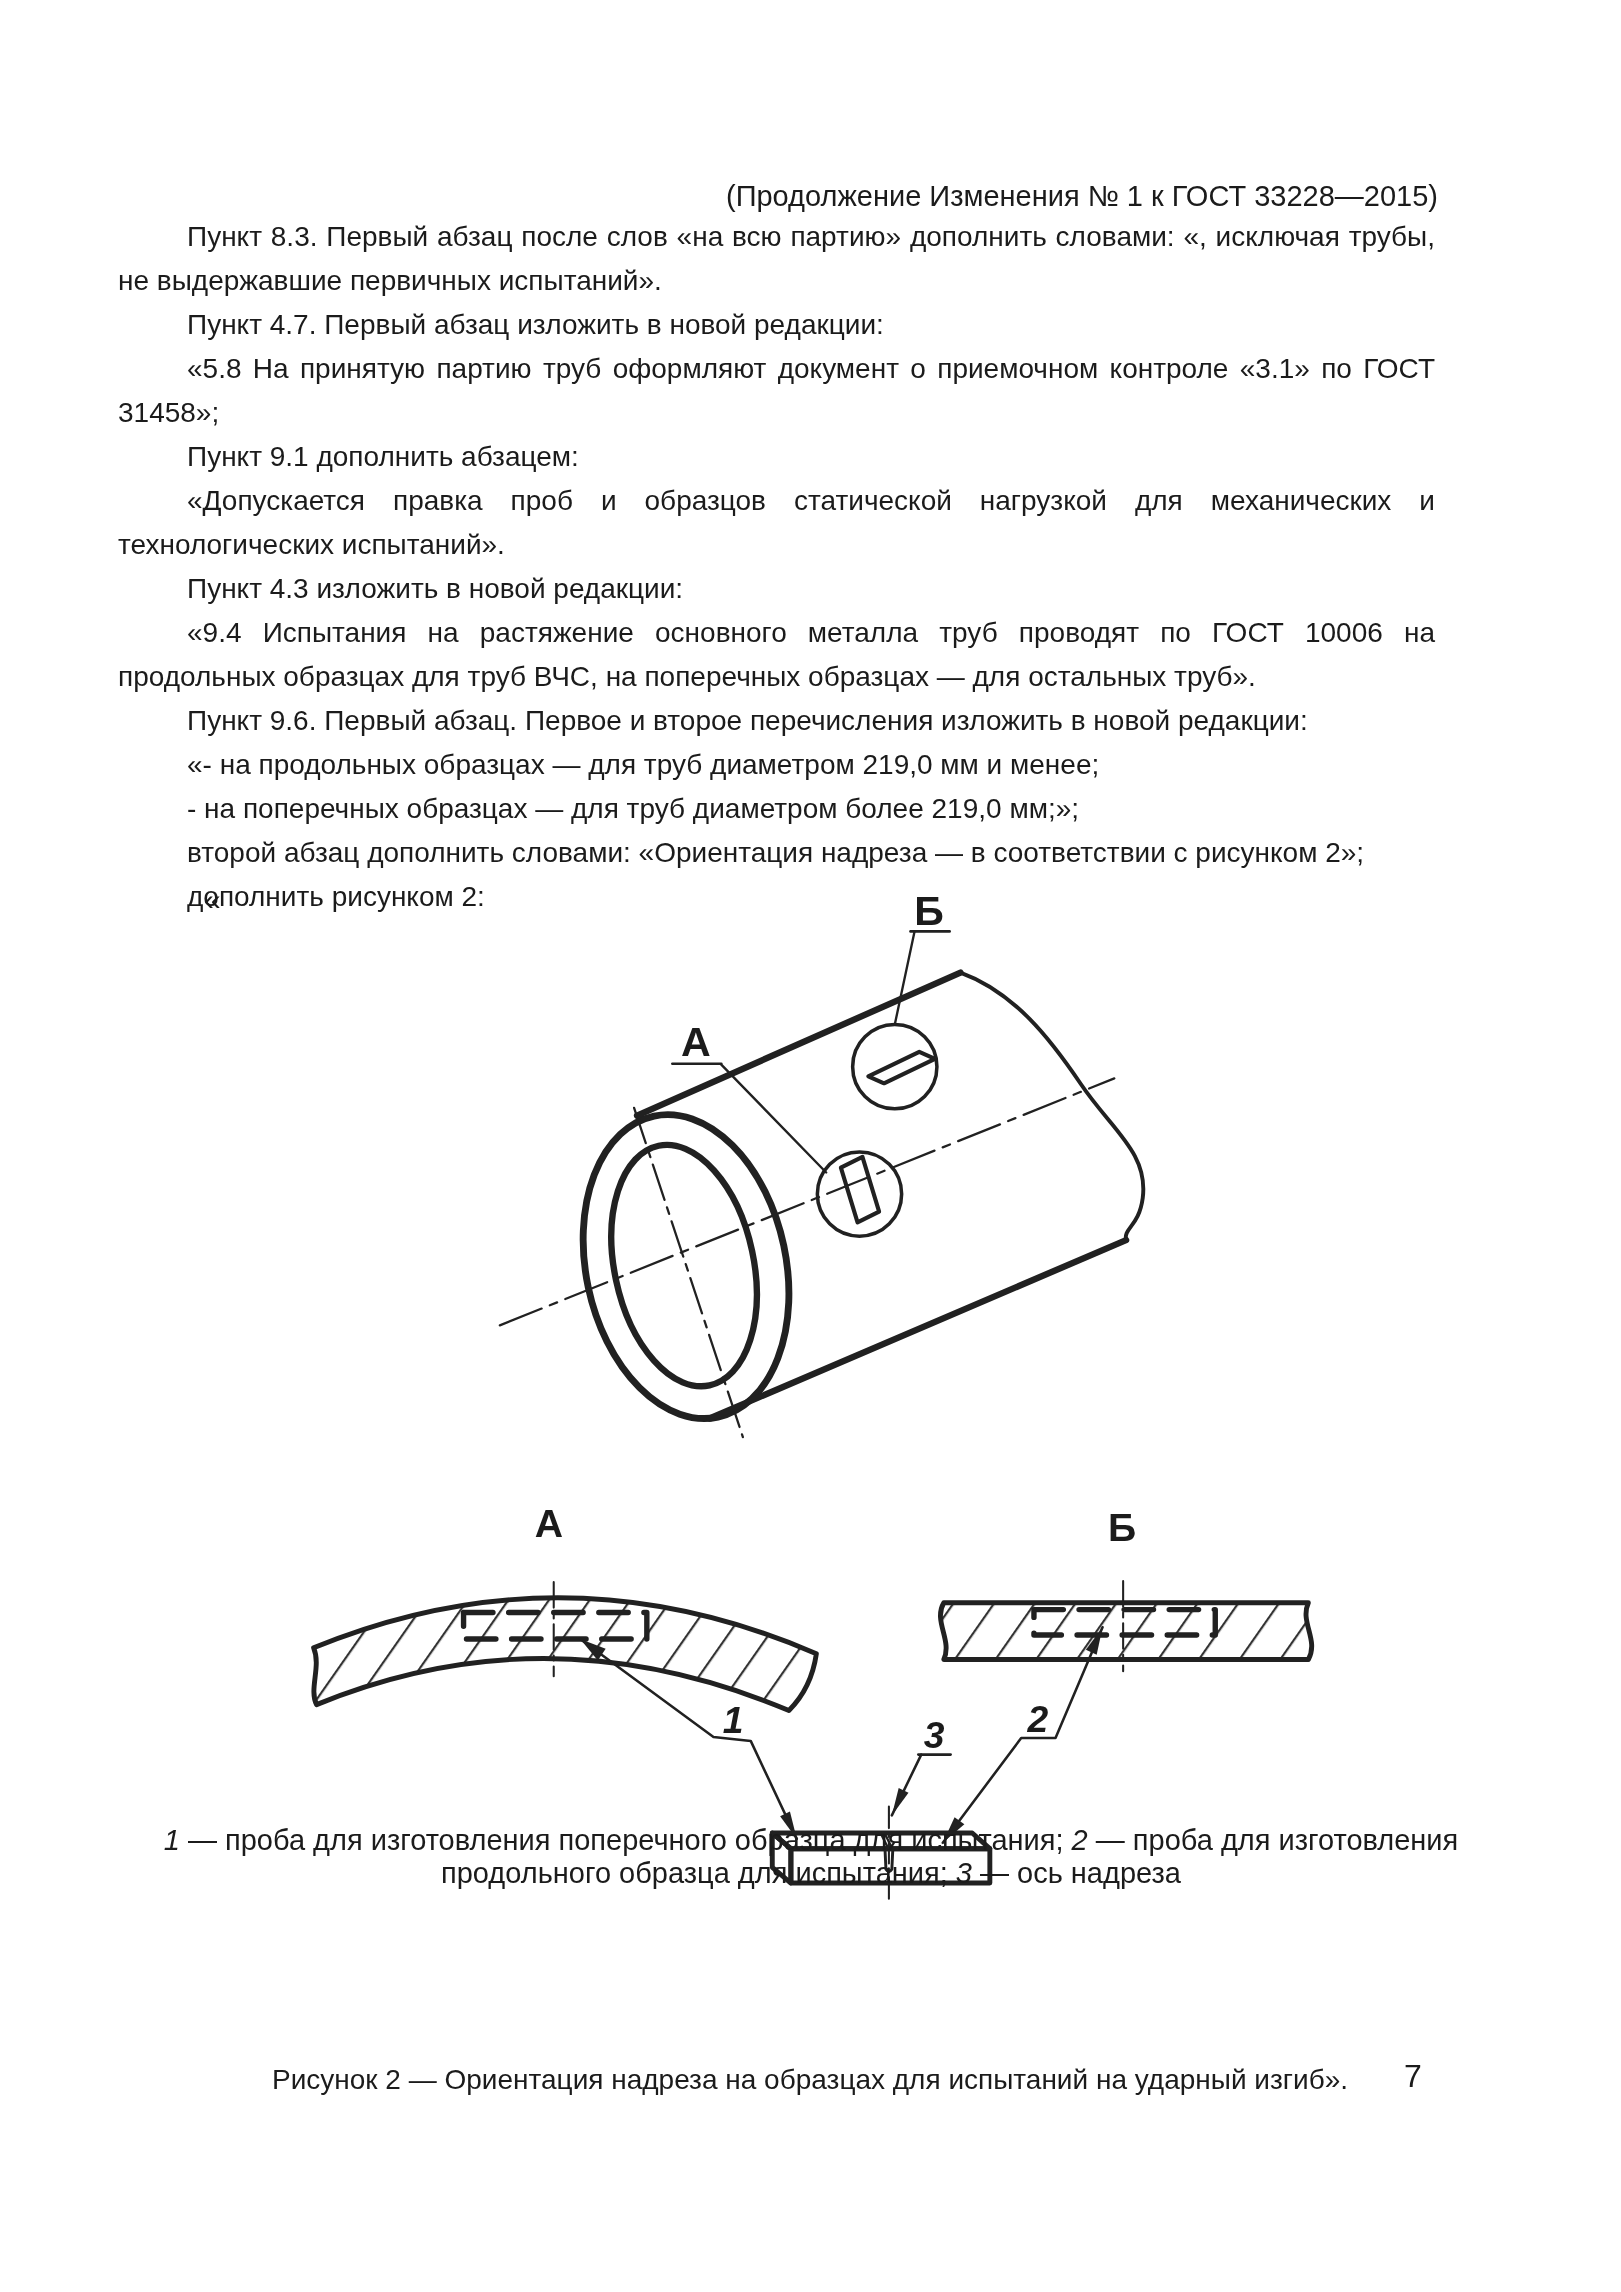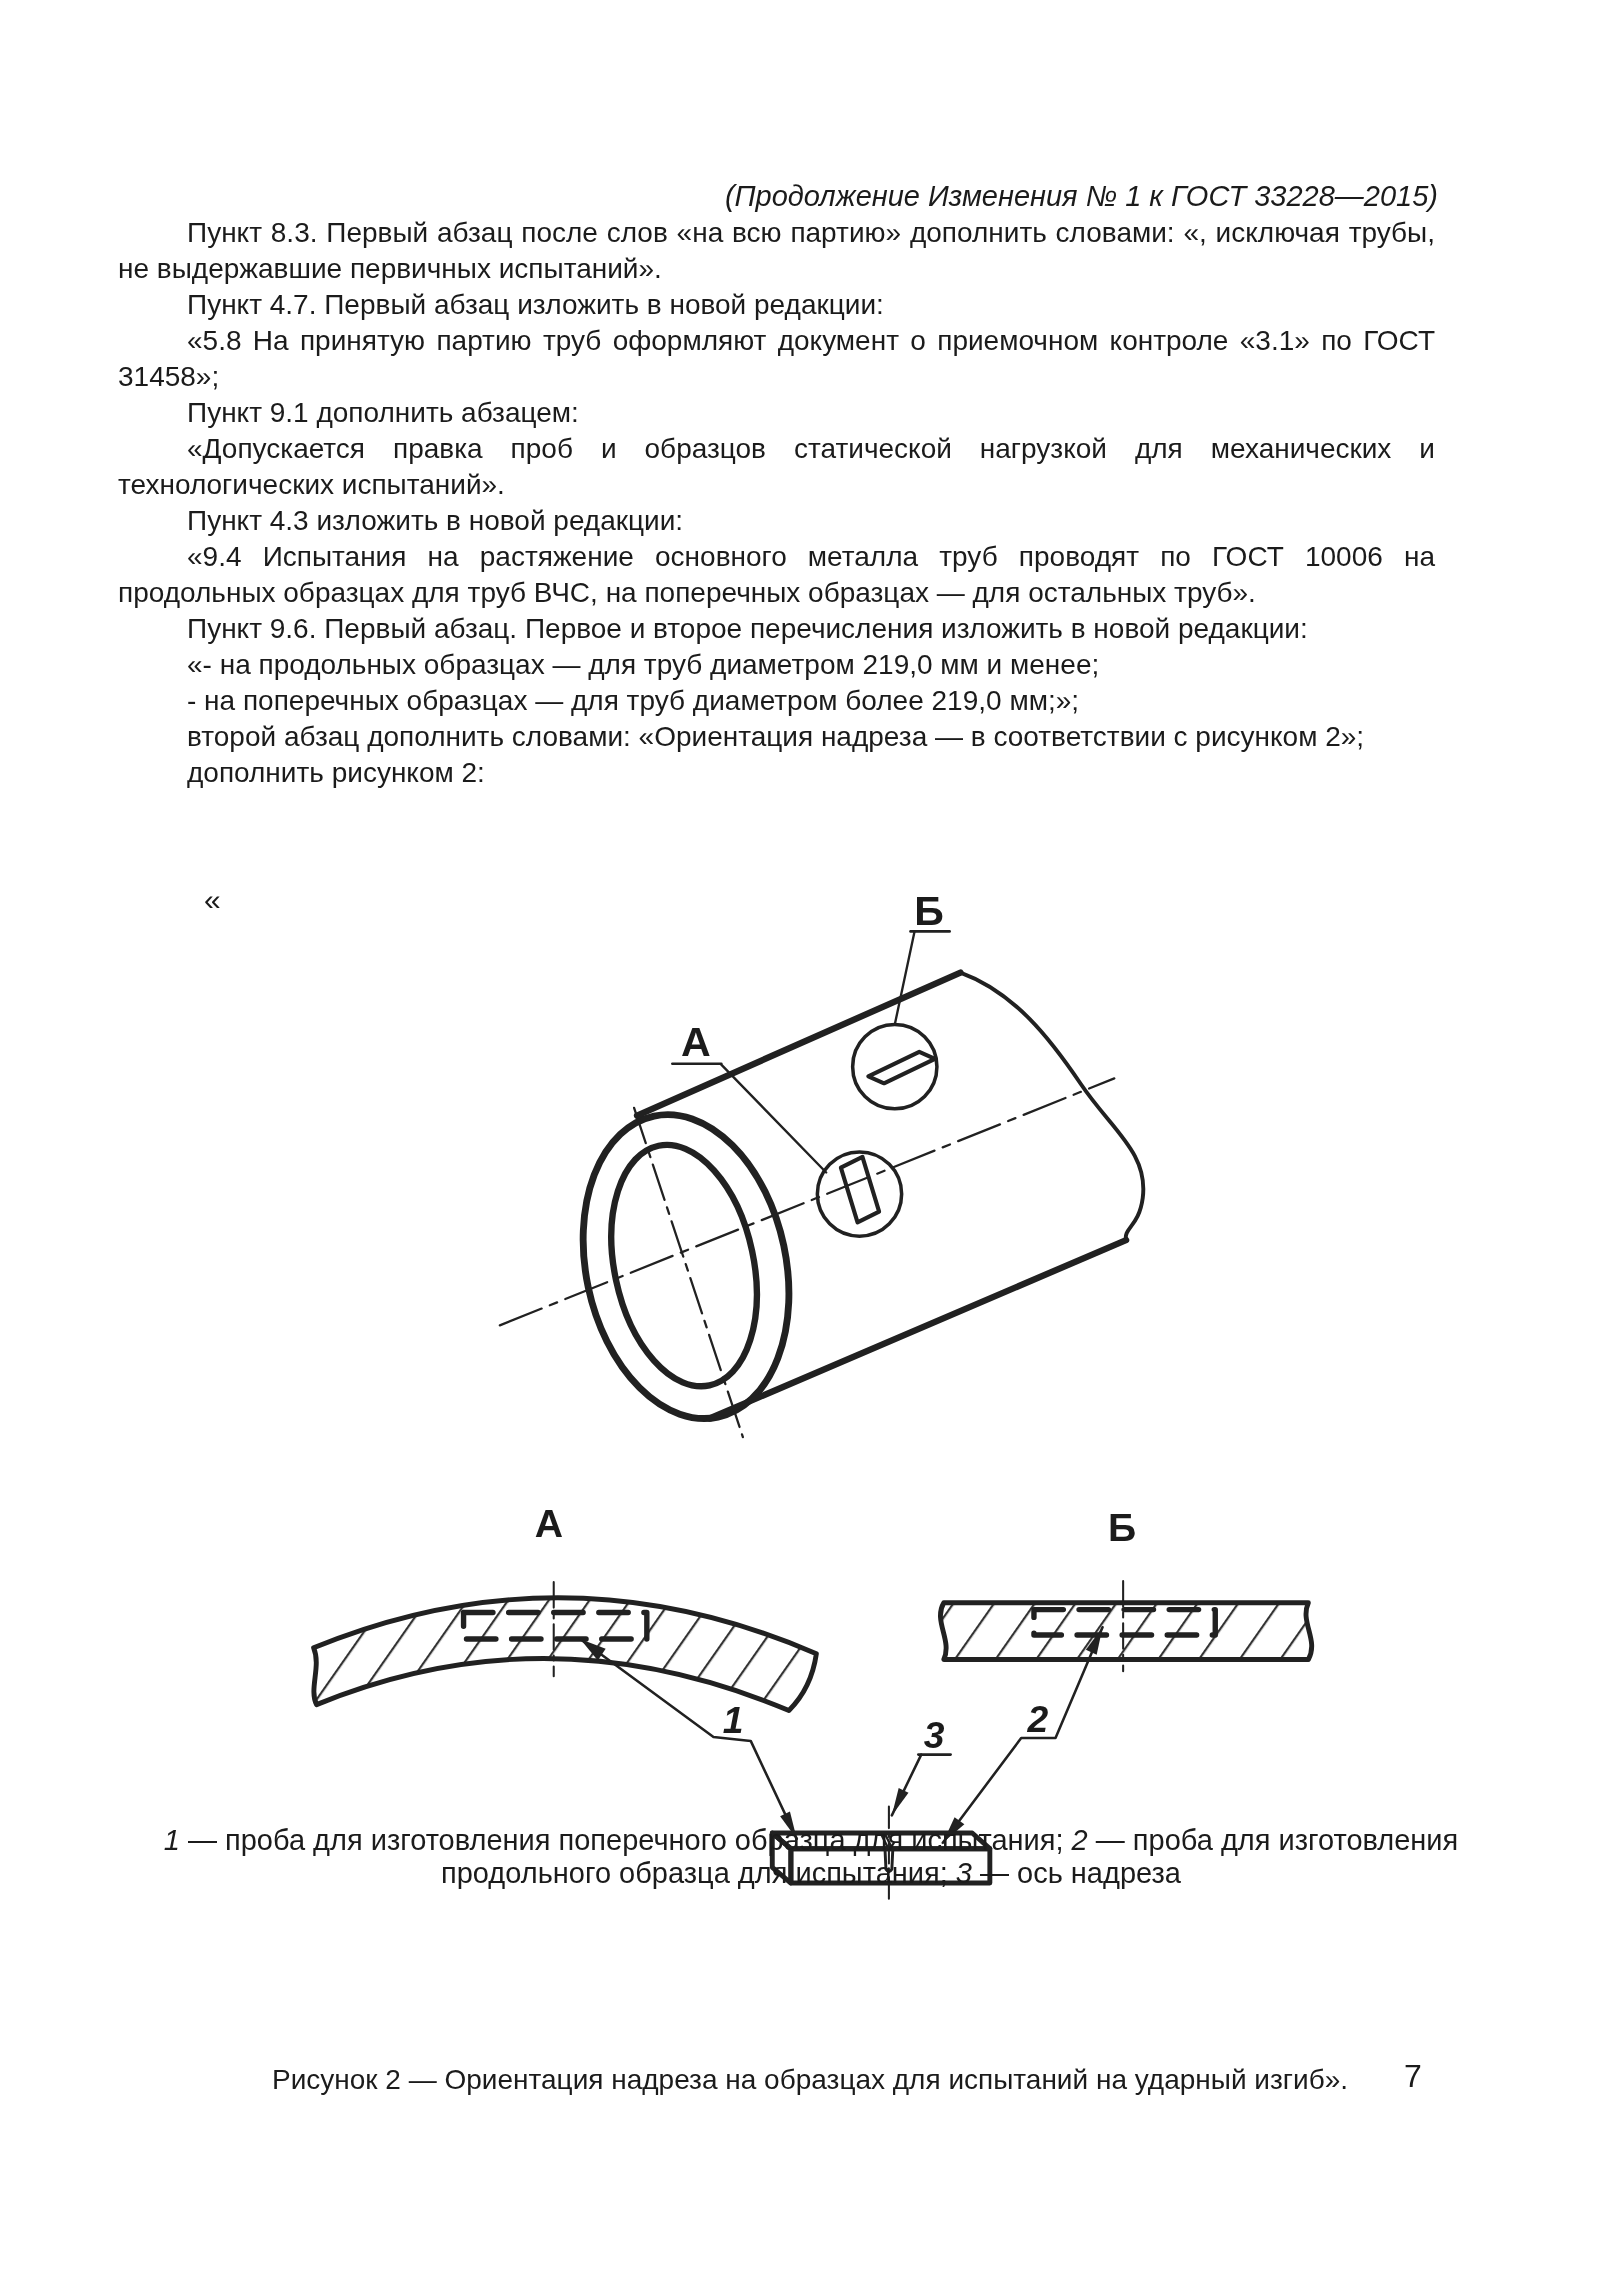--- a/index.html
+++ b/index.html
@@ -6,25 +6,25 @@
   .page{
     position:relative;
     width:1621px;height:2293px;
     background:#ffffff;
     font-family:"Liberation Sans", sans-serif;
     color:#1b1b1b;
     overflow:hidden;
   }
   .hdr{
     position:absolute;top:180px;right:183px;
-    font-size:29px;font-style:italic;white-space:nowrap;
+    font-size:29px;white-space:nowrap;
   }
   .body-text{
     position:absolute;left:118px;top:215px;width:1317px;
-    font-size:28px;line-height:36px;
+    font-size:28px;line-height:44px;
   }
   .body-text p{
     margin:0;text-indent:69px;
     text-align:justify;text-align-last:left;
   }
   .open-quote{
     position:absolute;left:204px;top:883px;font-size:30px;
   }
   .fig-svg{position:absolute;left:0;top:0;}
   .fig-label{font-family:"Liberation Sans",sans-serif;font-weight:bold;}

